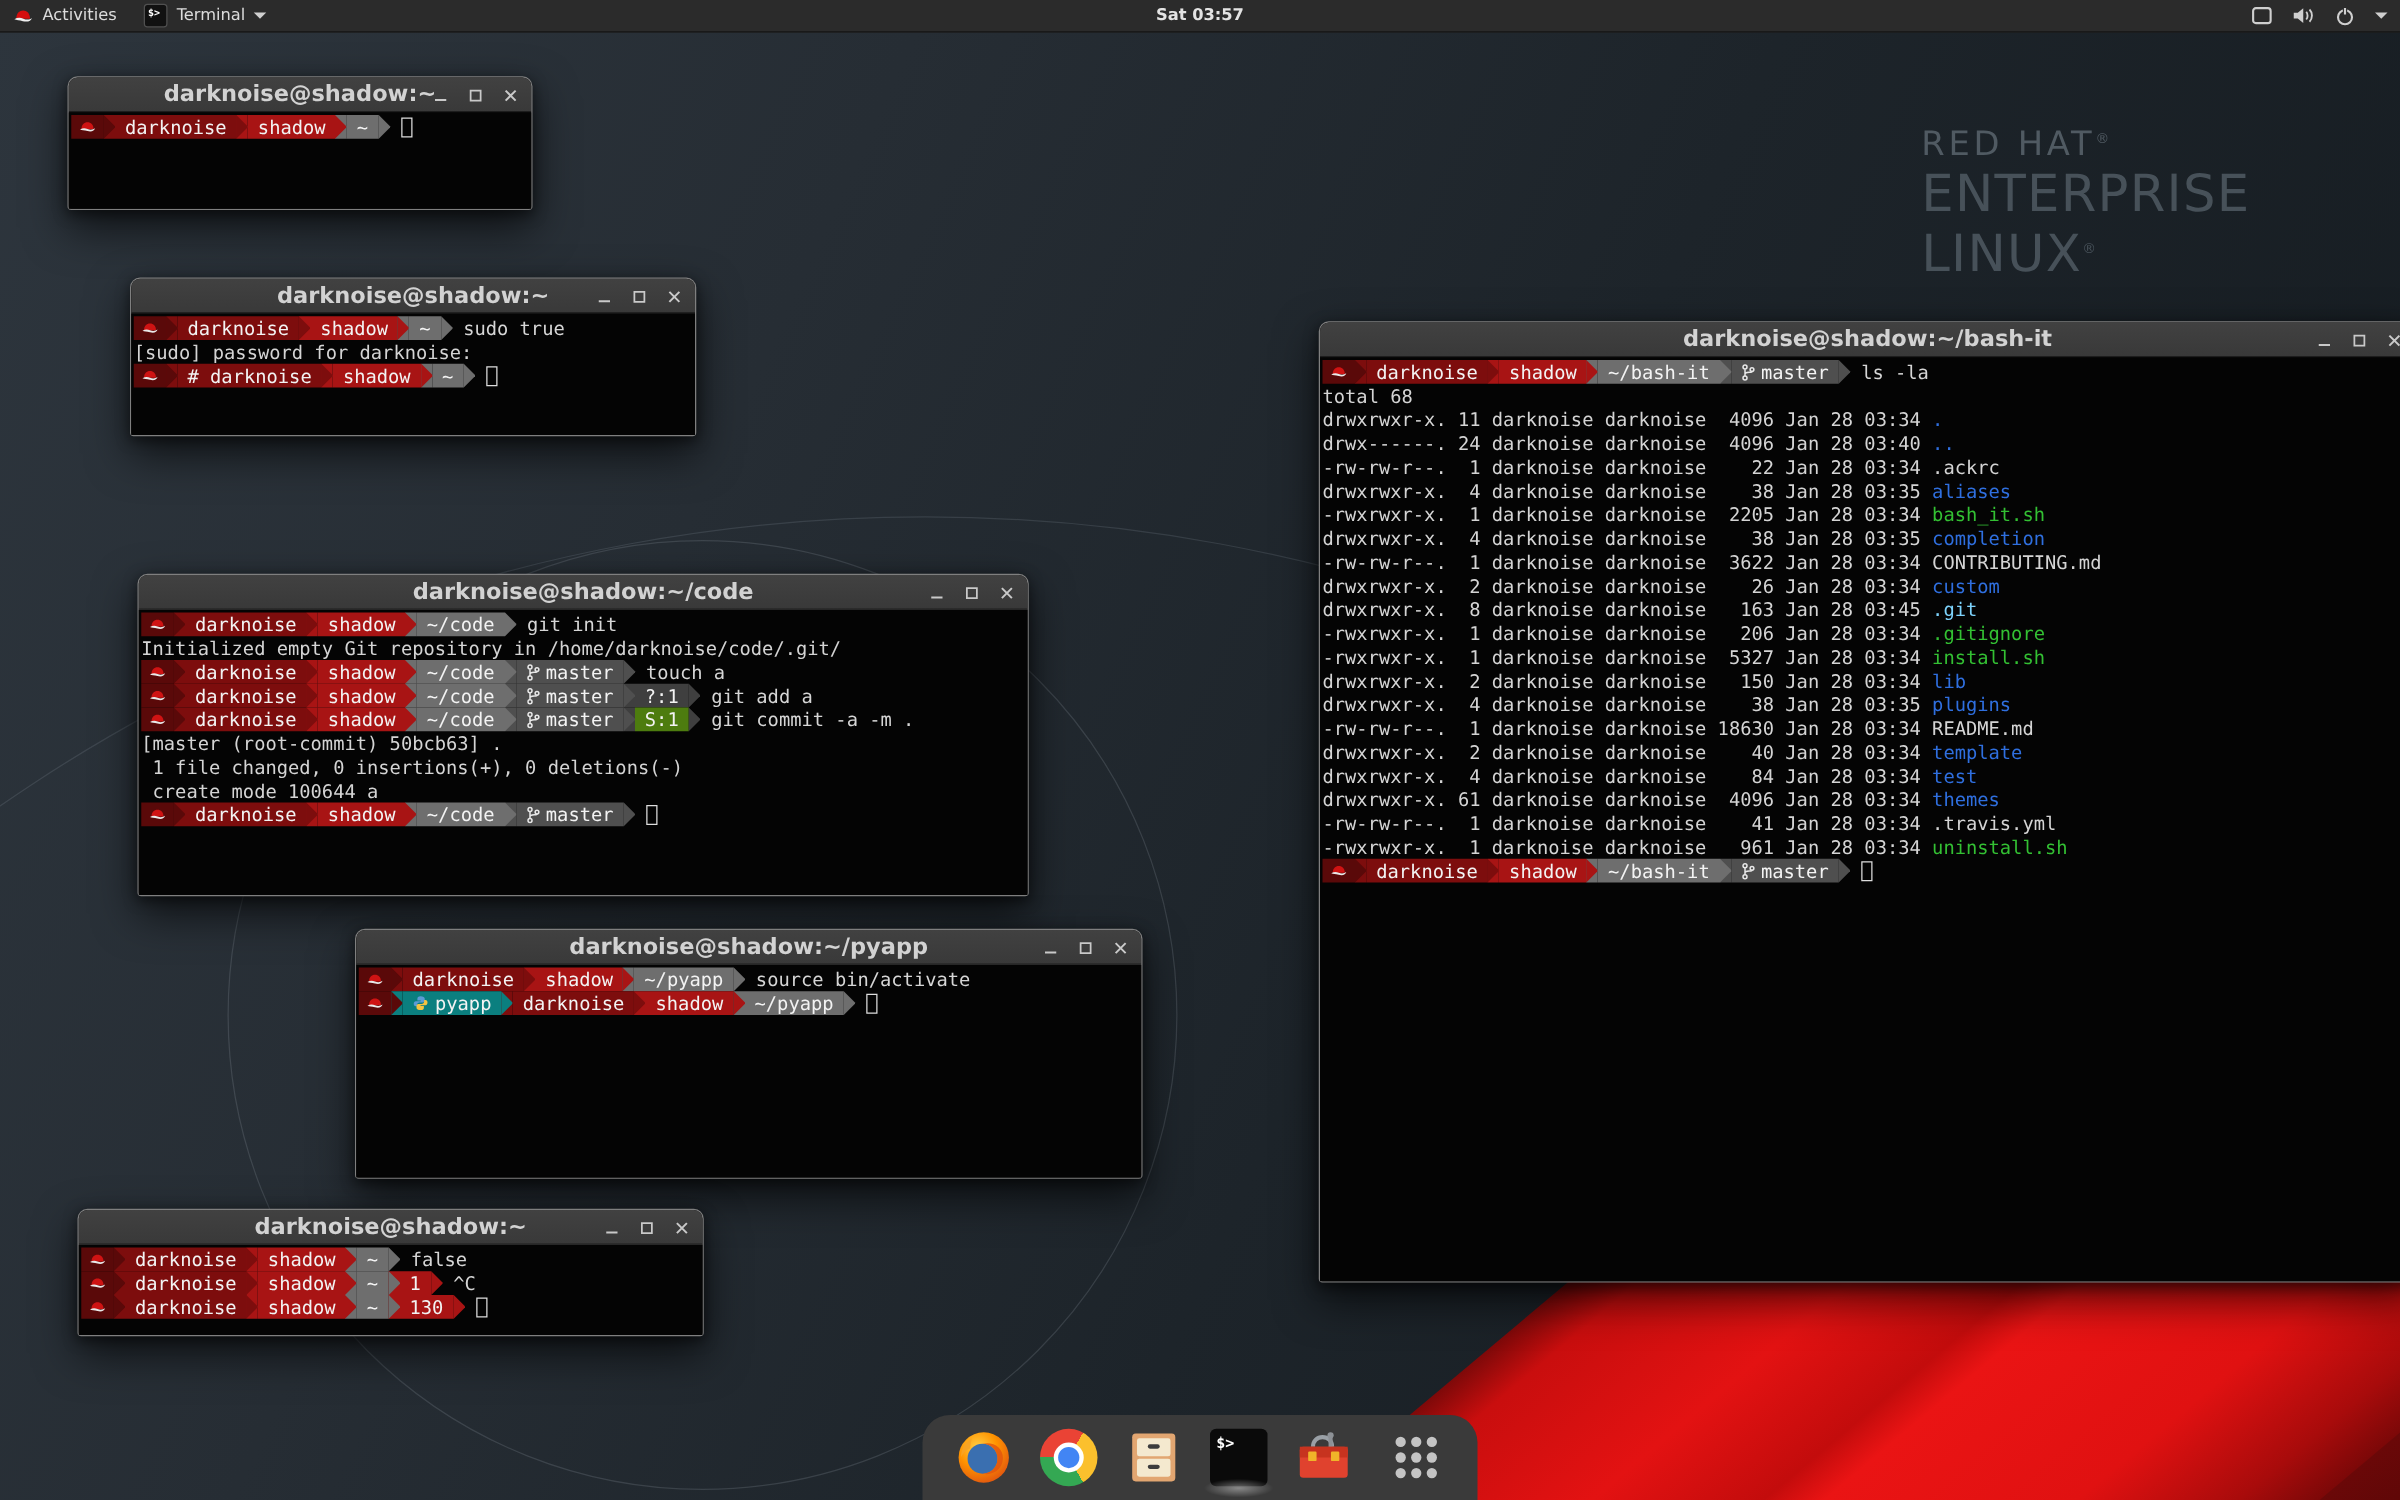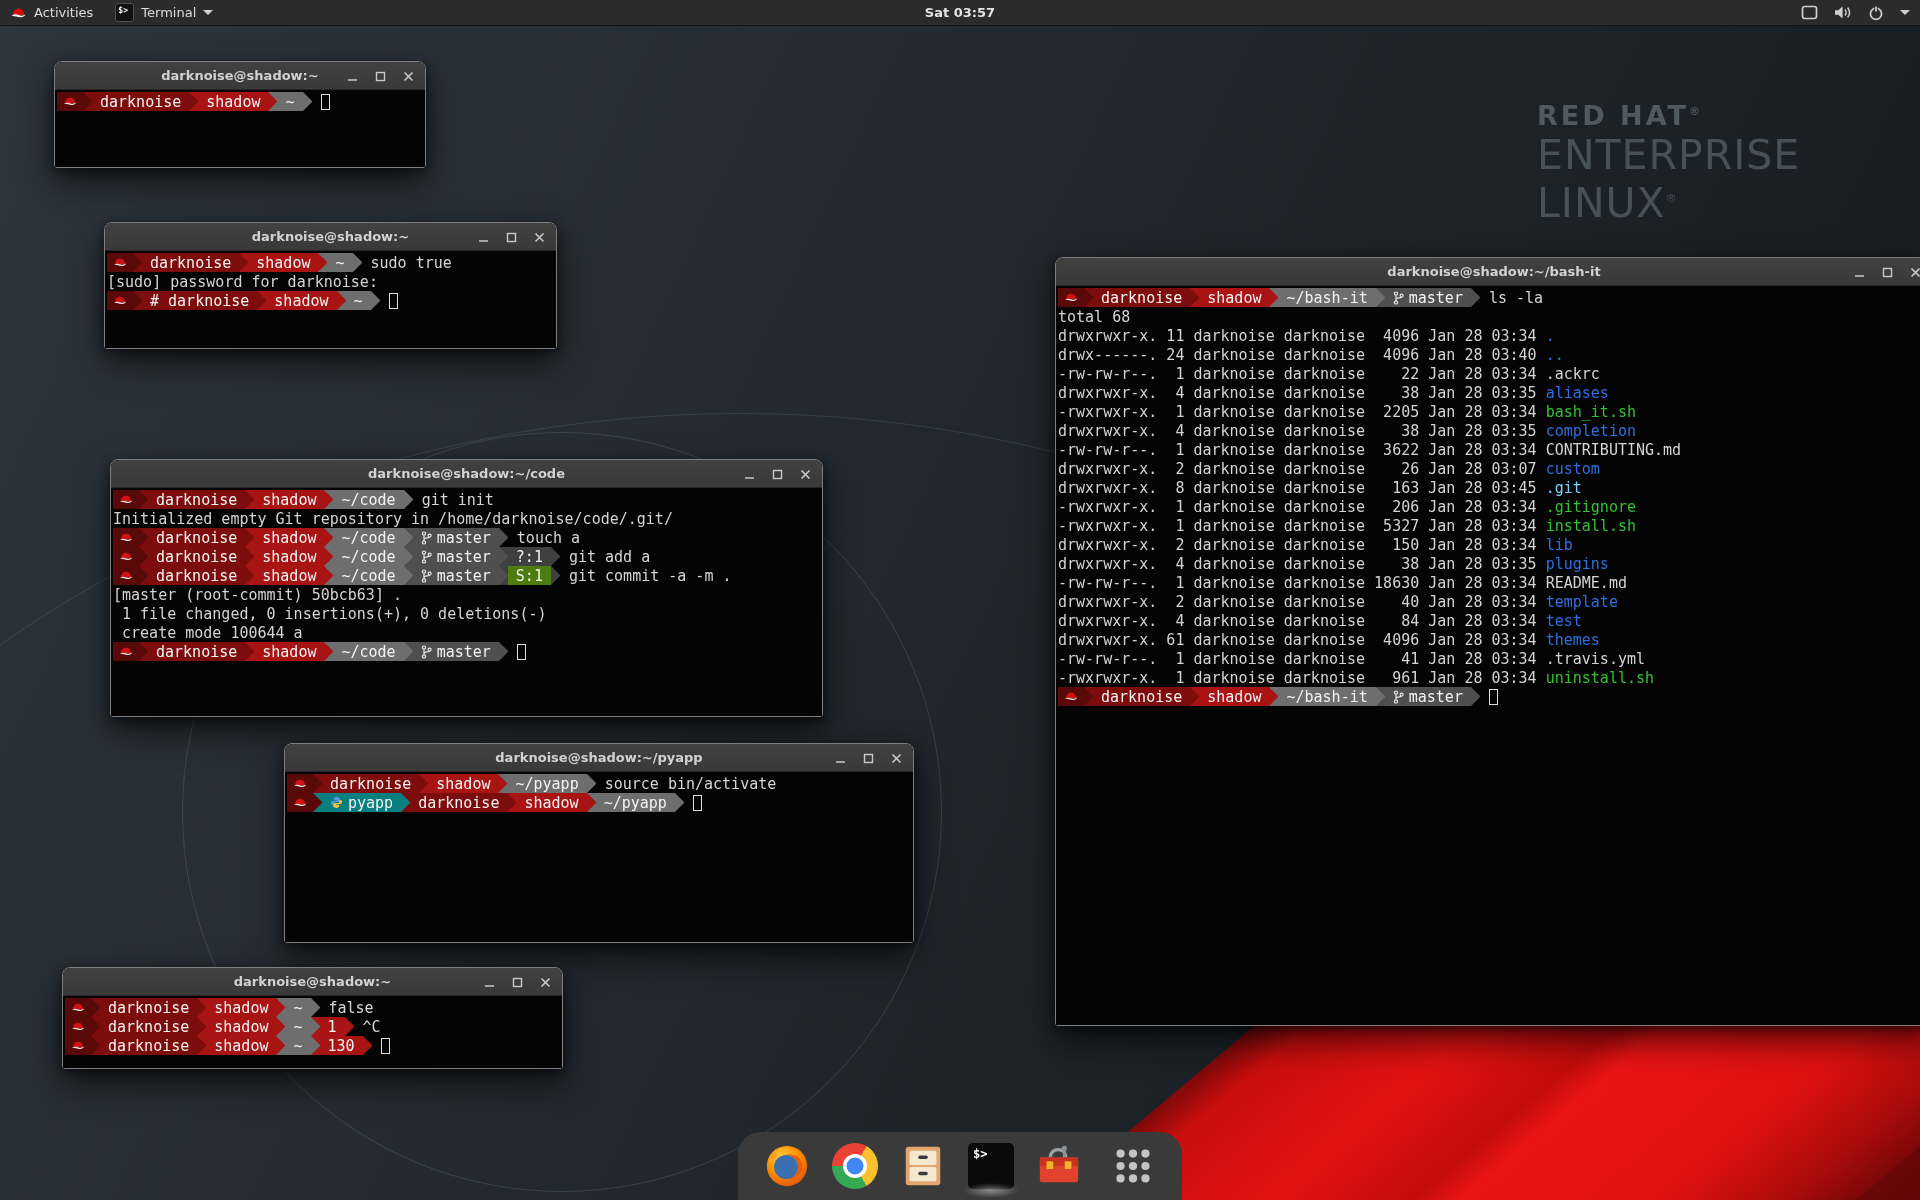--- a/index.html
+++ b/index.html
@@ -14,21 +14,21 @@
   .arc1 { width:2600px; height:2600px; border:1px solid rgba(160,172,182,.17); left:-560px; top:413px; }
   .arc2 { width:760px; height:760px; border:1px solid rgba(160,172,182,.20); left:182px; top:432px; }
 
   .ribbon, .ribbon2 { position:absolute; transform-origin:0 0; pointer-events:none; }
   .ribbon { left:1005px; top:1235px; width:1700px; height:520px; transform:rotate(-40deg);
     background:linear-gradient(to bottom,#7e0909 0%,#c90e0e 7%,#e31212 28%,#c30c0c 45%,#ea1414 51%,#e01111 76%,#a80b0b 92%,#7c0808 100%); }
   .ribbon2 { left:1240px; top:1330px; width:1500px; height:420px; transform:rotate(-40deg);
     background:linear-gradient(to bottom,#5c0707 0%,#8c0b0b 40%,#4a0505 100%); }
 
   .branding { position:absolute; left:1537px; top:100px; color:#4d5press760; pointer-events:none; }
-  .branding .b1 { font-size:27px; font-weight:bold; letter-spacing:3px; color:#505a62; }
+  .branding .b1 { font-size:27px; font-weight:normal; letter-spacing:3px; color:#505a62; }
   .branding .b2, .branding .b3 { font-size:41px; letter-spacing:1px; color:#475159; font-family:"DejaVu Sans","Liberation Sans",sans-serif; }
   .branding sup { font-size:11px; vertical-align:super; }
 
   
   .topbar { position:absolute; left:0; top:0; width:1920px; height:26px; background:#2b2b2b;
     border-bottom:1px solid #141414; z-index:40; display:flex; align-items:center; color:#dcdcdc; font-size:13px; }
   .tb-left { display:flex; align-items:center; gap:22px; padding-left:10px; }
   .tb-activities { display:flex; align-items:center; gap:7px; cursor:default; }
   .tb-app { display:flex; align-items:center; gap:7px; }
   .tb-caret { width:0; height:0; border-left:5px solid transparent; border-right:5px solid transparent; border-top:5px solid #cfcfcf; }
@@ -36,21 +36,21 @@
   .tb-right { position:absolute; right:10px; display:flex; align-items:center; gap:16px; }
   .term-mini { width:19px; height:19px; background:#111; border:1px solid #505050; border-radius:3px;
     color:#fff; font-family:"DejaVu Sans Mono",monospace; font-size:8px; font-weight:bold;
     display:flex; align-items:flex-start; justify-content:flex-start; padding:2px 0 0 2px; }
 
   
   .window { position:absolute; background:#050505; border:1px solid #7f7f7f; border-radius:8px 8px 3px 3px;
     box-shadow:0 14px 34px rgba(0,0,0,.65), 0 3px 10px rgba(0,0,0,.5); z-index:5; }
   .titlebar { height:28px; background:linear-gradient(#414141,#393939); border-bottom:1px solid #272727;
     border-radius:7px 7px 0 0; position:relative; display:flex; align-items:center; justify-content:center; }
-  .wtitle { font-size:13px; font-weight:bold; color:#d2d2d2; }
+  .wtitle { font-size:18px; font-weight:bold; color:#d2d2d2; }
   .wbtns { position:absolute; right:10px; top:0; height:28px; display:flex; align-items:center; gap:14px; }
   .wbtn { width:14px; height:14px; display:flex; align-items:center; justify-content:center; cursor:default; }
 
   .tbody { position:absolute; left:0; top:28px; right:0; bottom:0; background:#040404; overflow:hidden;
     font-family:"DejaVu Sans Mono","Liberation Mono",monospace; font-size:15px; padding:2px 0 0 2px; }
   .tl { height:19px; display:flex; align-items:center; white-space:pre; }
   .seg { display:flex; align-items:center; height:19px; padding:0 8px; color:#f3f3f3; gap:5px; }
   .seg.hatseg { padding:0 6px; }
   .sep { width:0; height:19px; border-top:9.5px solid transparent; border-bottom:9.5px solid transparent; border-left:9px solid transparent; }
   .cmd { margin-left:9px; color:#d6d6d6; white-space:pre; }
@@ -322,21 +322,21 @@
                 <path d="M3 4.4 v5.3 M3 8.4 c0-2.4 5.6-0.8 5.6-2.3" fill="none" stroke="#e8e8e8" stroke-width="1.2"></path>
               </svg></span><span>master</span></span><span class="sep" style="border-left-color: rgb(79, 79, 79); background: transparent;"></span><span class="cmd">ls -la</span></div>
         <div class="tl"><span class="txt">total 68</span></div>
         <div class="tl"><span class="txt">drwxrwxr-x. 11 darknoise darknoise  4096 Jan 28 03:34 </span><span class="txt" style="color: rgb(47, 111, 223);">.</span></div>
         <div class="tl"><span class="txt">drwx------. 24 darknoise darknoise  4096 Jan 28 03:40 </span><span class="txt" style="color: rgb(47, 111, 223);">..</span></div>
         <div class="tl"><span class="txt">-rw-rw-r--.  1 darknoise darknoise    22 Jan 28 03:34 </span><span class="txt" style="color: rgb(212, 212, 212);">.ackrc</span></div>
         <div class="tl"><span class="txt">drwxrwxr-x.  4 darknoise darknoise    38 Jan 28 03:35 </span><span class="txt" style="color: rgb(47, 111, 223);">aliases</span></div>
         <div class="tl"><span class="txt">-rwxrwxr-x.  1 darknoise darknoise  2205 Jan 28 03:34 </span><span class="txt" style="color: rgb(51, 192, 51);">bash_it.sh</span></div>
         <div class="tl"><span class="txt">drwxrwxr-x.  4 darknoise darknoise    38 Jan 28 03:35 </span><span class="txt" style="color: rgb(47, 111, 223);">completion</span></div>
         <div class="tl"><span class="txt">-rw-rw-r--.  1 darknoise darknoise  3622 Jan 28 03:34 </span><span class="txt" style="color: rgb(212, 212, 212);">CONTRIBUTING.md</span></div>
-        <div class="tl"><span class="txt">drwxrwxr-x.  2 darknoise darknoise    26 Jan 28 03:07 </span><span class="txt" style="color: rgb(47, 111, 223); text-align: center;">custom</span></div>
+        <div class="tl"><span class="txt">drwxrwxr-x.  2 darknoise darknoise    26 Jan 28 03:34 </span><span class="txt" style="color: rgb(47, 111, 223); text-align: center;">custom</span></div>
         <div class="tl"><span class="txt">drwxrwxr-x.  8 darknoise darknoise   163 Jan 28 03:45 </span><span class="txt" style="color: #7dd3fc;">.git</span></div>
         <div class="tl"><span class="txt">-rwxrwxr-x.  1 darknoise darknoise   206 Jan 28 03:34 </span><span class="txt" style="color: rgb(51, 192, 51);">.gitignore</span></div>
         <div class="tl"><span class="txt">-rwxrwxr-x.  1 darknoise darknoise  5327 Jan 28 03:34 </span><span class="txt" style="color: rgb(51, 192, 51);">install.sh</span></div>
         <div class="tl"><span class="txt">drwxrwxr-x.  2 darknoise darknoise   150 Jan 28 03:34 </span><span class="txt" style="color: rgb(47, 111, 223);">lib</span></div>
         <div class="tl"><span class="txt">drwxrwxr-x.  4 darknoise darknoise    38 Jan 28 03:35 </span><span class="txt" style="color: rgb(47, 111, 223);">plugins</span></div>
         <div class="tl"><span class="txt">-rw-rw-r--.  1 darknoise darknoise 18630 Jan 28 03:34 </span><span class="txt" style="color: rgb(212, 212, 212);">README.md</span></div>
         <div class="tl"><span class="txt">drwxrwxr-x.  2 darknoise darknoise    40 Jan 28 03:34 </span><span class="txt" style="color: rgb(47, 111, 223);">template</span></div>
         <div class="tl"><span class="txt">drwxrwxr-x.  4 darknoise darknoise    84 Jan 28 03:34 </span><span class="txt" style="color: rgb(47, 111, 223);">test</span></div>
         <div class="tl"><span class="txt">drwxrwxr-x. 61 darknoise darknoise  4096 Jan 28 03:34 </span><span class="txt" style="color: rgb(47, 111, 223);">themes</span></div>
         <div class="tl"><span class="txt">-rw-rw-r--.  1 darknoise darknoise    41 Jan 28 03:34 </span><span class="txt" style="color: rgb(212, 212, 212);">.travis.yml</span></div>

